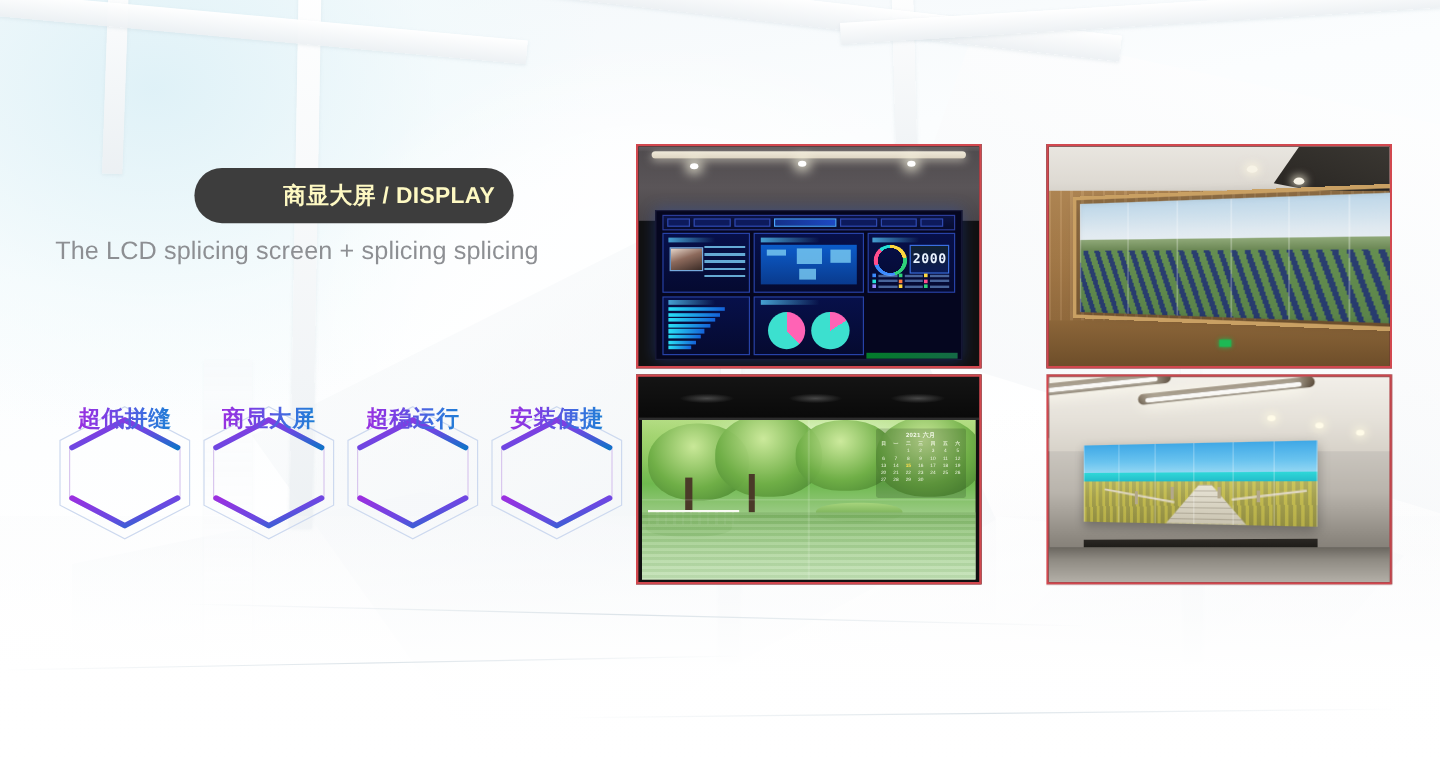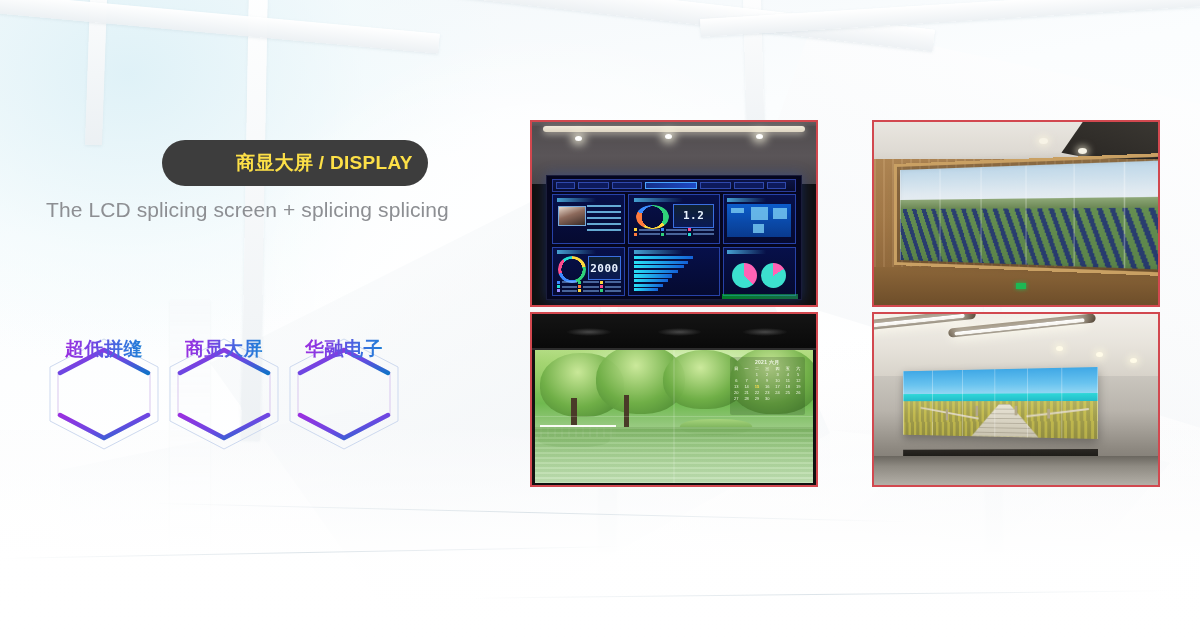--- a/index.html
+++ b/index.html
@@ -88,21 +88,21 @@
 
   
   .badge-row { position: relative; height: 46px; width: 334px; }
   .badge-dark {
     position: absolute; left: 116px; top: 0;
     height: 46px; width: 266px;
     background: #3d3d3d;
     border-radius: 23px;
     display: flex; align-items: center;
     padding-left: 74px;
-    color: #fde047;
+    color: #fef9c3;
     font-size: 19px; font-weight: 700; letter-spacing: .3px;
     white-space: nowrap;
   }
   .badge-grad {
     position: absolute; left: 0; top: 0;
     height: 46px; width: 144px;
     border-radius: 23px;
     background: linear-gradient(100deg, #7a34e6 0%, #6b46ea 32%, #3c74ec 70%, #1e90e8 100%);
     display: flex; align-items: center; justify-content: center;
     color: #ffffff; font-size: 22px; font-weight: 700; letter-spacing: 1px;
@@ -438,23 +438,32 @@
       <span class="hex-label">商显大屏</span>
     </div>
 
     <div class="hex">
       <svg width="120" height="116" viewBox="0 0 120 116">
         <polygon points="60,3 114,31 114,85 60,113 6,85 6,31" fill="none" stroke="#cdd9ef" stroke-width="1"></polygon>
         <polygon points="60,12 106,36 106,80 60,104 14,80 14,36" fill="none" stroke="#d9c7ee" stroke-width="1"></polygon>
         <polyline points="16,37 60,14 104,37" fill="none" stroke="url(#chev1)" stroke-width="4.5" stroke-linecap="round" stroke-linejoin="round"></polyline>
         <polyline points="16,79 60,102 104,79" fill="none" stroke="url(#chev1)" stroke-width="4.5" stroke-linecap="round" stroke-linejoin="round"></polyline>
       </svg>
-      <span class="hex-label">华融电子</span>
-    </div>
-
+      <span class="hex-label">超稳运行</span>
+    </div>
+
+    <div class="hex">
+      <svg width="120" height="116" viewBox="0 0 120 116">
+        <polygon points="60,3 114,31 114,85 60,113 6,85 6,31" fill="none" stroke="#cdd9ef" stroke-width="1"></polygon>
+        <polygon points="60,12 106,36 106,80 60,104 14,80 14,36" fill="none" stroke="#d9c7ee" stroke-width="1"></polygon>
+        <polyline points="16,37 60,14 104,37" fill="none" stroke="url(#chev1)" stroke-width="4.5" stroke-linecap="round" stroke-linejoin="round"></polyline>
+        <polyline points="16,79 60,102 104,79" fill="none" stroke="url(#chev1)" stroke-width="4.5" stroke-linecap="round" stroke-linejoin="round"></polyline>
+      </svg>
+      <span class="hex-label">安装便捷</span>
+    </div>
   </div>
 
   <div class="photo" id="photo-dashboard">
     <div class="inner">
       <div class="room-ceiling">
         <div class="ceil-band2"></div>
         <div class="ceil-band"></div>
         <div class="spot sp1"></div>
         <div class="spot sp2"></div>
         <div class="spot sp3"></div>
@@ -472,53 +481,20 @@
         </div>
 
         <div class="dash-grid">
 
           <div class="dash-card">
             <div class="dc-title"></div>
             <div class="mini-photo"></div>
             <div class="mini-lines"></div>
           </div>
 
-          <div class="dash-card">
-            <div class="dc-title"></div>
-            <div class="donut donut-1"></div>
-            <div class="kpi-box">
-              <span class="kpi-num">1.2</span>
-            </div>
-            <div class="legend-dots">
-              <div class="ld">
-                  <i style="background:#ffd83d"></i>
-                  <u></u>
-                </div>
-              <div class="ld">
-                  <i style="background:#3b8bff"></i>
-                  <u></u>
-                </div>
-              <div class="ld">
-                  <i style="background:#ff4d8d"></i>
-                  <u></u>
-                </div>
-              <div class="ld">
-                  <i style="background:#ff7a3d"></i>
-                  <u></u>
-                </div>
-              <div class="ld">
-                  <i style="background:#2fd27a"></i>
-                  <u></u>
-                </div>
-              <div class="ld">
-                  <i style="background:#23e0d4"></i>
-                  <u></u>
-                </div>
-            </div>
-          </div>
 
           <div class="dash-card">
             <div class="dc-title"></div>
             <div class="flowchart">
               <div class="flow-node" style="left:6%;top:12%;width:20%;height:16%"></div>
               <div class="flow-node" style="left:38%;top:10%;width:26%;height:40%"></div>
               <div class="flow-node" style="left:72%;top:12%;width:22%;height:34%"></div>
               <div class="flow-node" style="left:40%;top:62%;width:18%;height:26%"></div>
             </div>
           </div>

